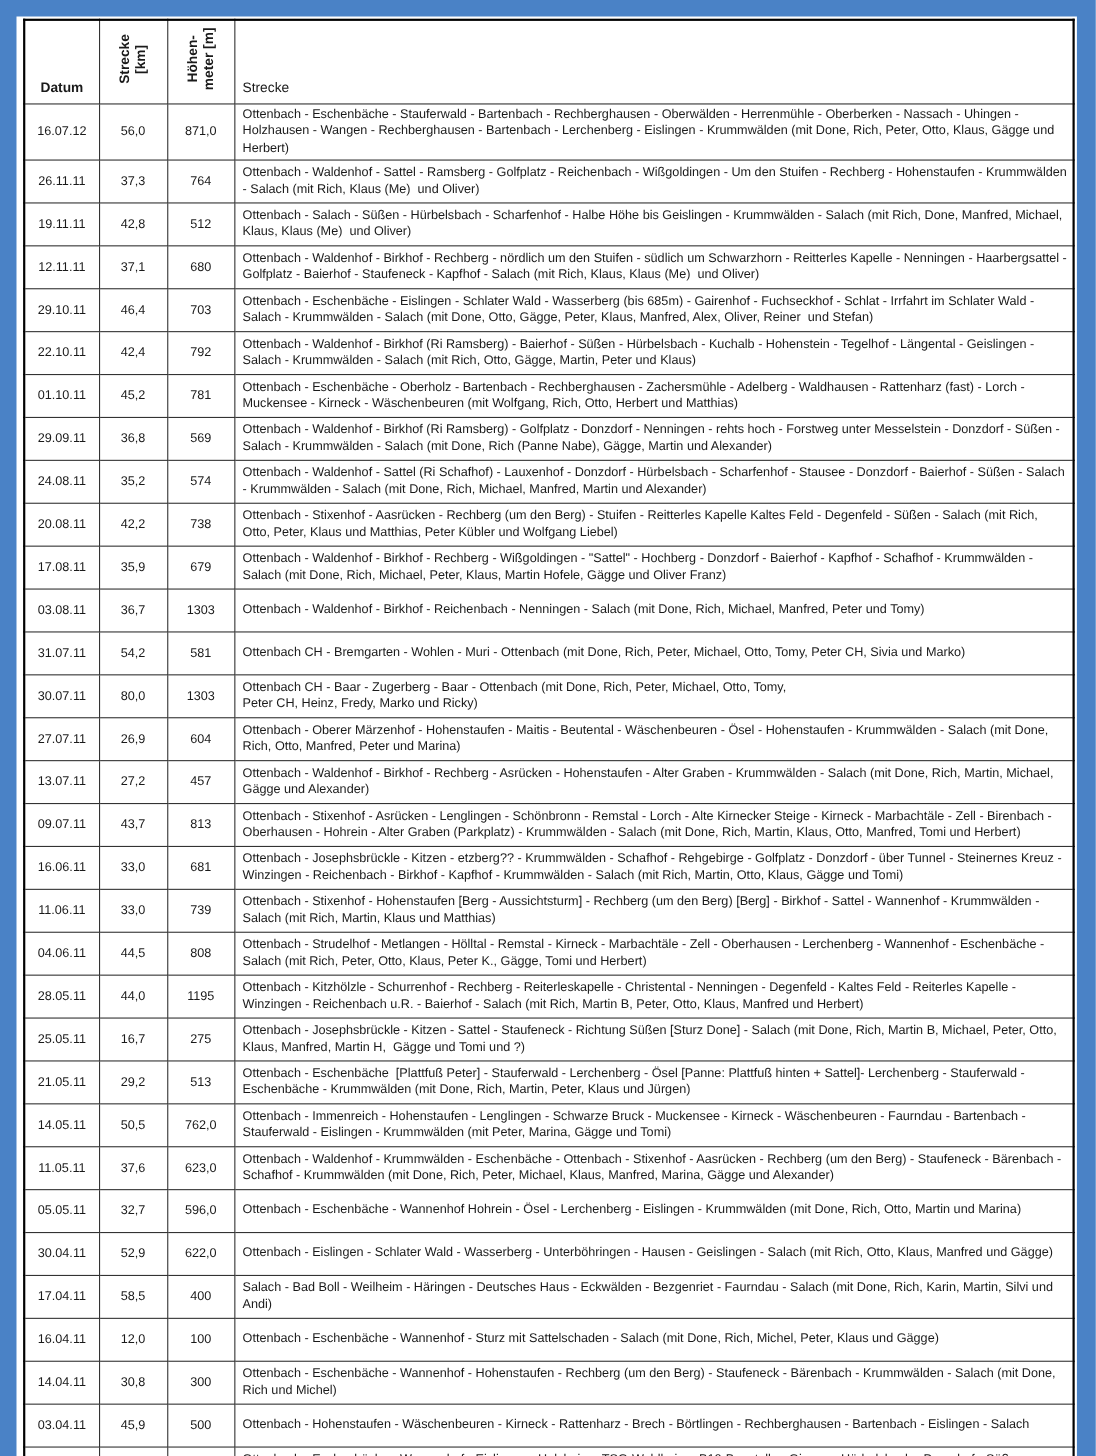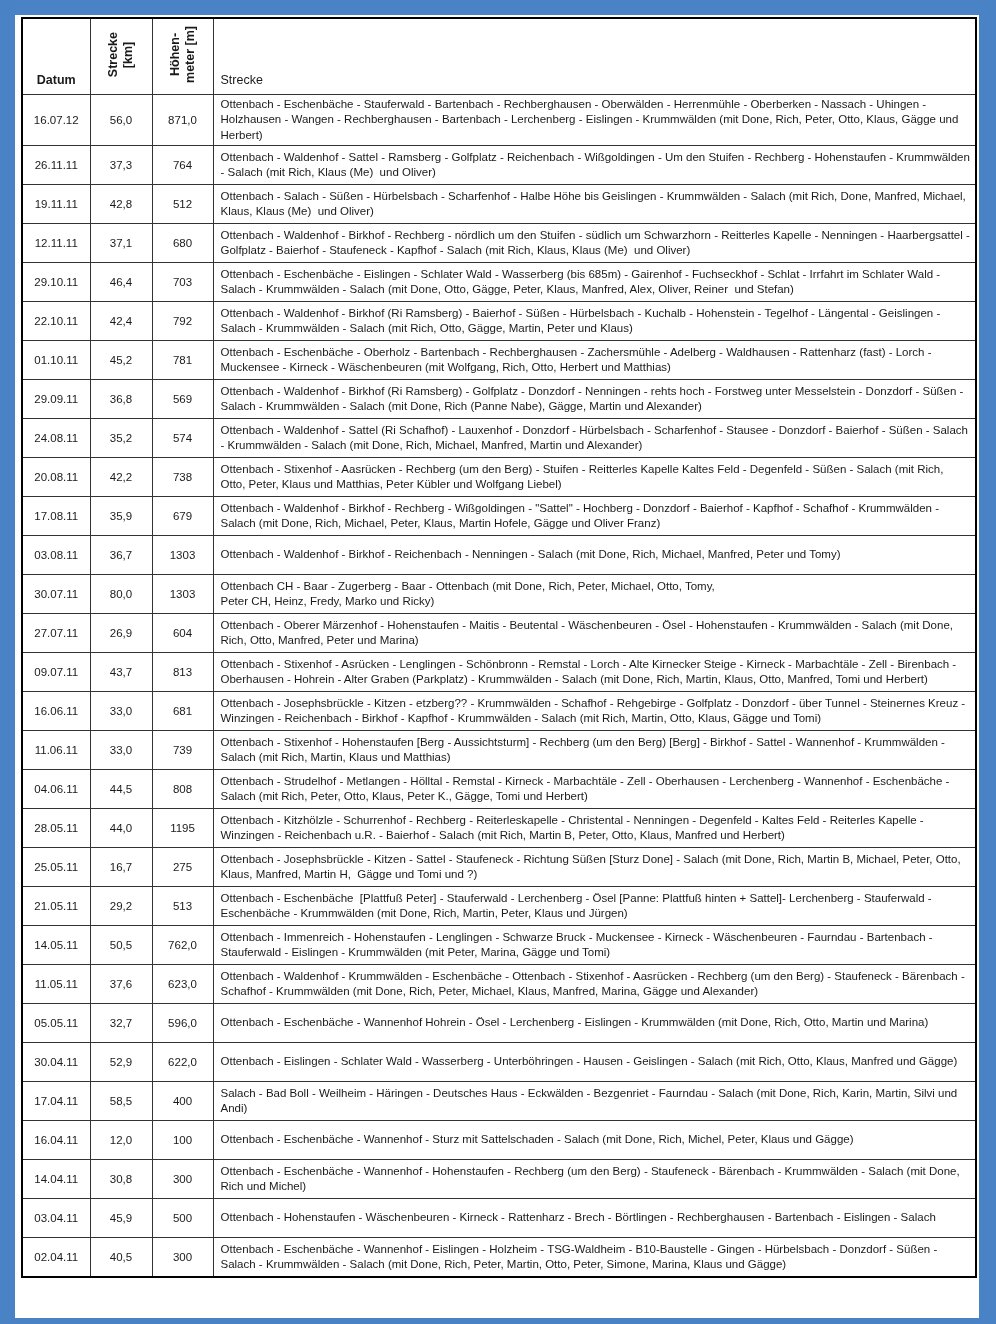--- a/index.html
+++ b/index.html
@@ -184,31 +184,43 @@
     <td class="c-num">679</td>
     <td class="c-route">Ottenbach - Waldenhof - Birkhof - Rechberg - Wißgoldingen - "Sattel" - Hochberg - Donzdorf - Baierhof - Kapfhof - Schafhof - Krummwälden - Salach (mit Done, Rich, Michael, Peter, Klaus, Martin Hofele, Gägge und Oliver Franz)</td>
   </tr>
           <tr class="tour-row">
     <td class="c-date">03.08.11</td>
     <td class="c-num">36,7</td>
     <td class="c-num">1303</td>
     <td class="c-route">Ottenbach - Waldenhof - Birkhof - Reichenbach - Nenningen - Salach (mit Done, Rich, Michael, Manfred, Peter und Tomy)</td>
   </tr>
           <tr class="tour-row">
+    <td class="c-date">31.07.11</td>
+    <td class="c-num">54,2</td>
+    <td class="c-num">581</td>
+    <td class="c-route">Ottenbach CH - Bremgarten - Wohlen - Muri - Ottenbach (mit Done, Rich, Peter, Michael, Otto, Tomy, Peter CH, Sivia und Marko)</td>
+  </tr>
+          <tr class="tour-row">
     <td class="c-date">30.07.11</td>
     <td class="c-num">80,0</td>
     <td class="c-num">1303</td>
     <td class="c-route">Ottenbach CH - Baar - Zugerberg - Baar - Ottenbach (mit Done, Rich, Peter, Michael, Otto, Tomy,
 Peter CH, Heinz, Fredy, Marko und Ricky)</td>
   </tr>
           <tr class="tour-row">
     <td class="c-date">27.07.11</td>
     <td class="c-num">26,9</td>
     <td class="c-num">604</td>
     <td class="c-route">Ottenbach - Oberer Märzenhof - Hohenstaufen - Maitis - Beutental - Wäschenbeuren - Ösel - Hohenstaufen - Krummwälden - Salach (mit Done, Rich, Otto, Manfred, Peter und Marina)</td>
+  </tr>
+          <tr class="tour-row">
+    <td class="c-date">13.07.11</td>
+    <td class="c-num">27,2</td>
+    <td class="c-num">457</td>
+    <td class="c-route">Ottenbach - Waldenhof - Birkhof - Rechberg - Asrücken - Hohenstaufen - Alter Graben - Krummwälden - Salach (mit Done, Rich, Martin, Michael, Gägge und Alexander)</td>
   </tr>
           <tr class="tour-row">
     <td class="c-date">09.07.11</td>
     <td class="c-num">43,7</td>
     <td class="c-num">813</td>
     <td class="c-route">Ottenbach - Stixenhof - Asrücken - Lenglingen - Schönbronn - Remstal - Lorch - Alte Kirnecker Steige - Kirneck - Marbachtäle - Zell - Birenbach - Oberhausen - Hohrein - Alter Graben (Parkplatz) - Krummwälden - Salach (mit Done, Rich, Martin, Klaus, Otto, Manfred, Tomi und Herbert)</td>
   </tr>
           <tr class="tour-row">
     <td class="c-date">16.06.11</td>
     <td class="c-num">33,0</td>

